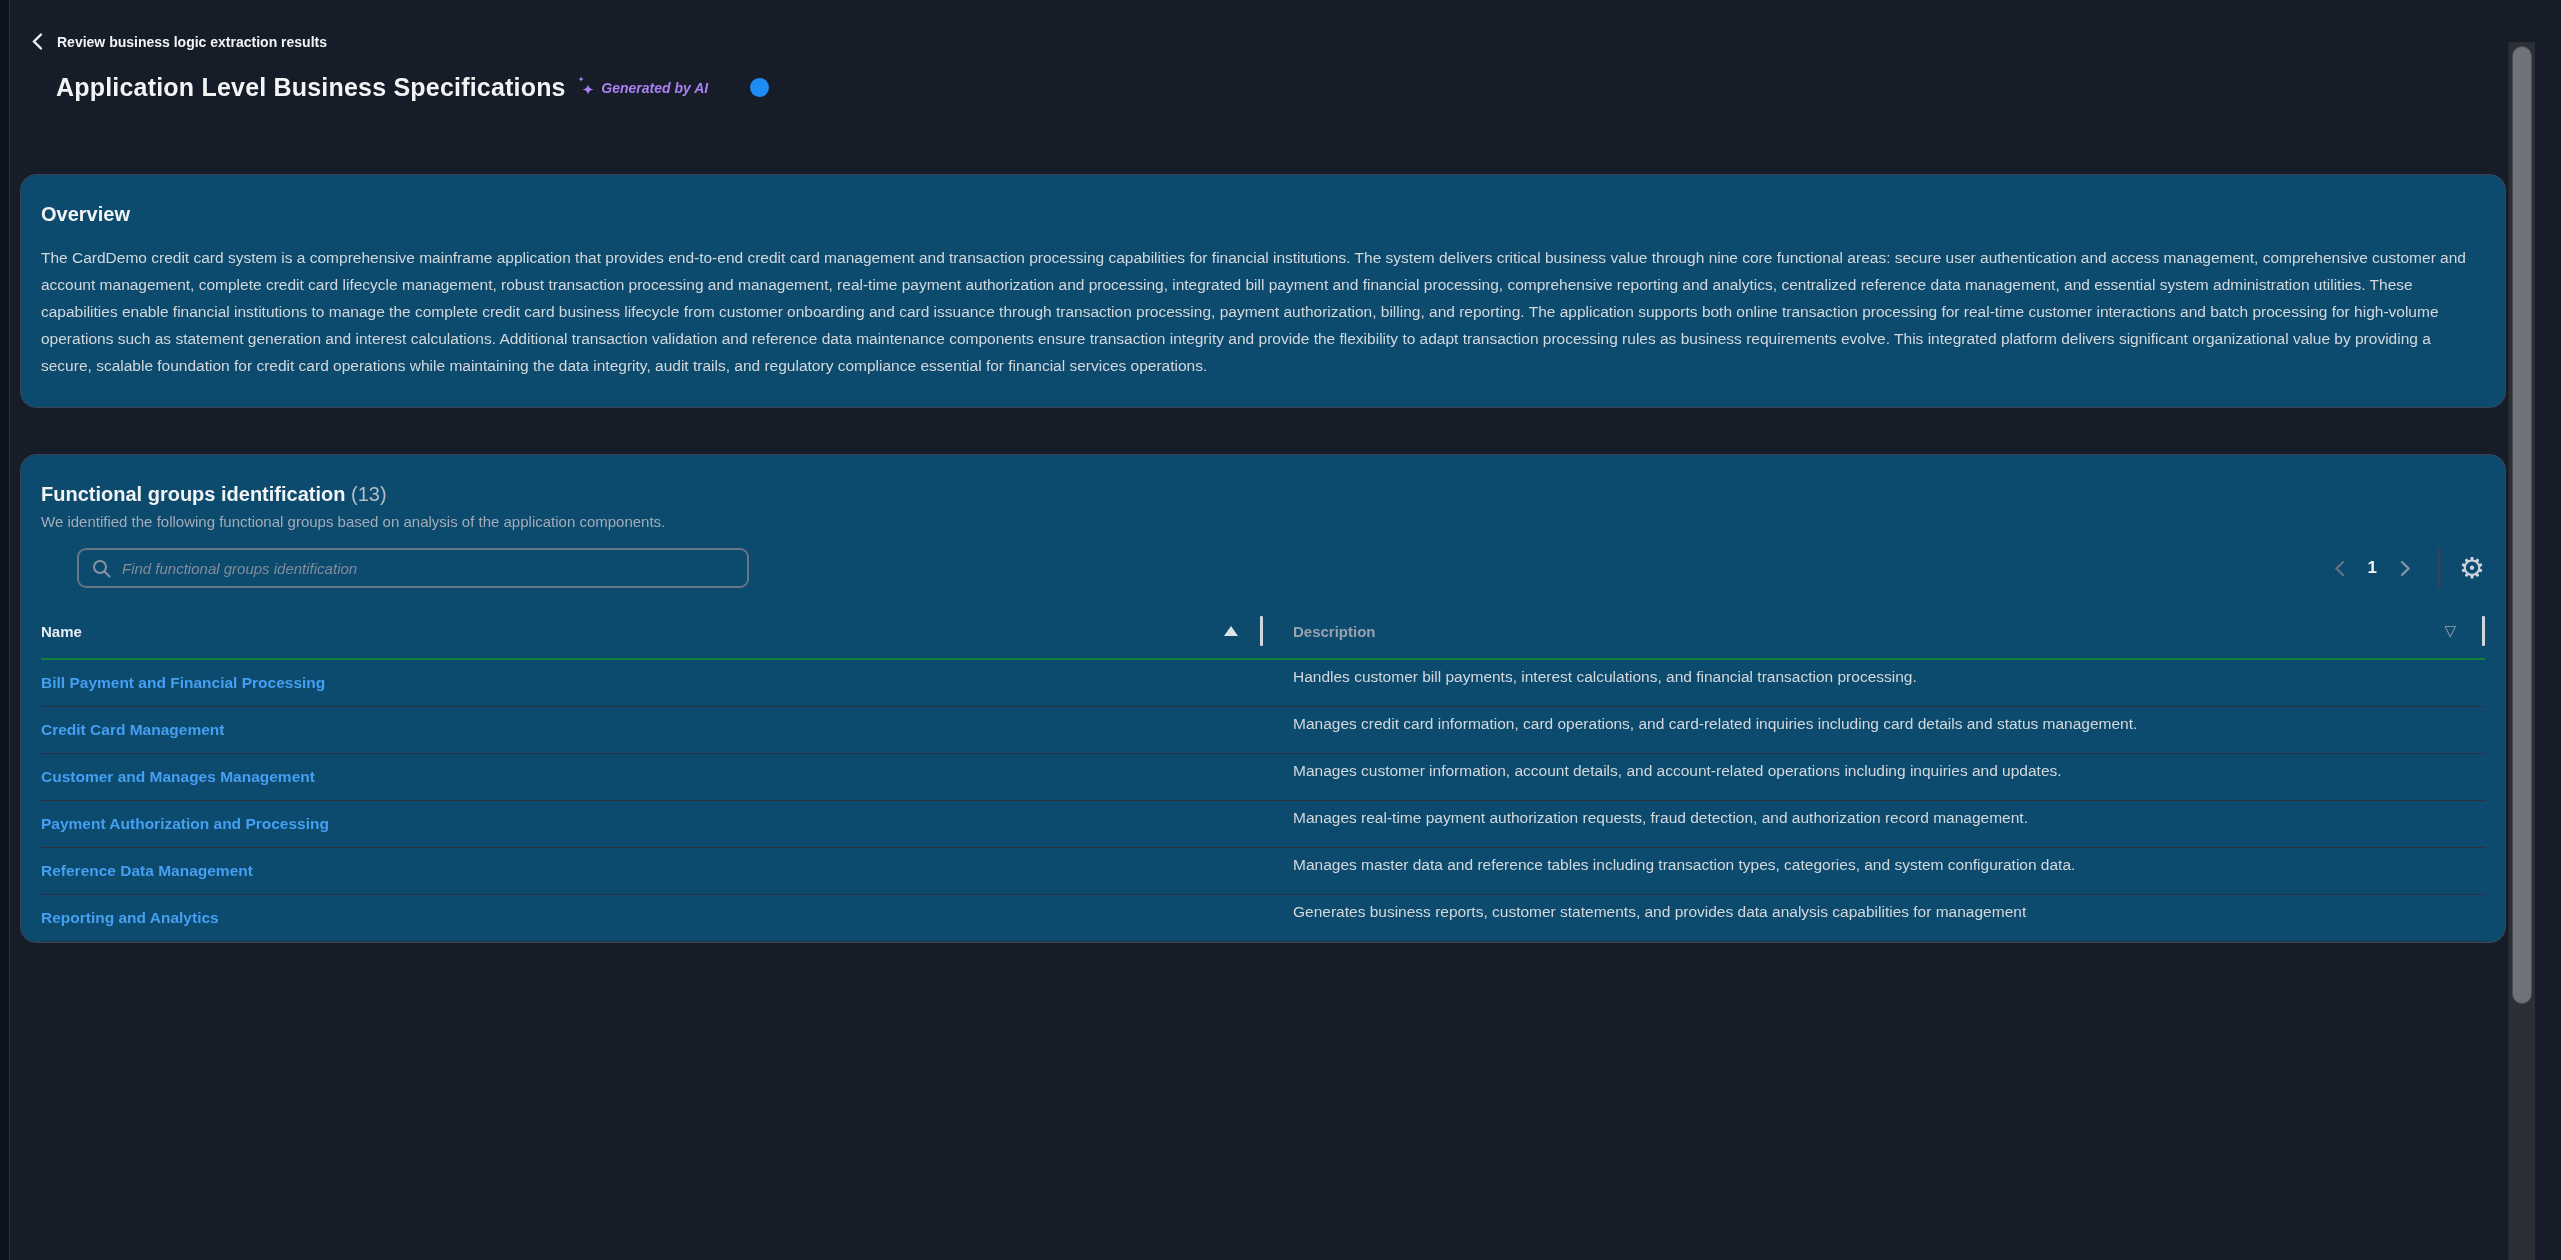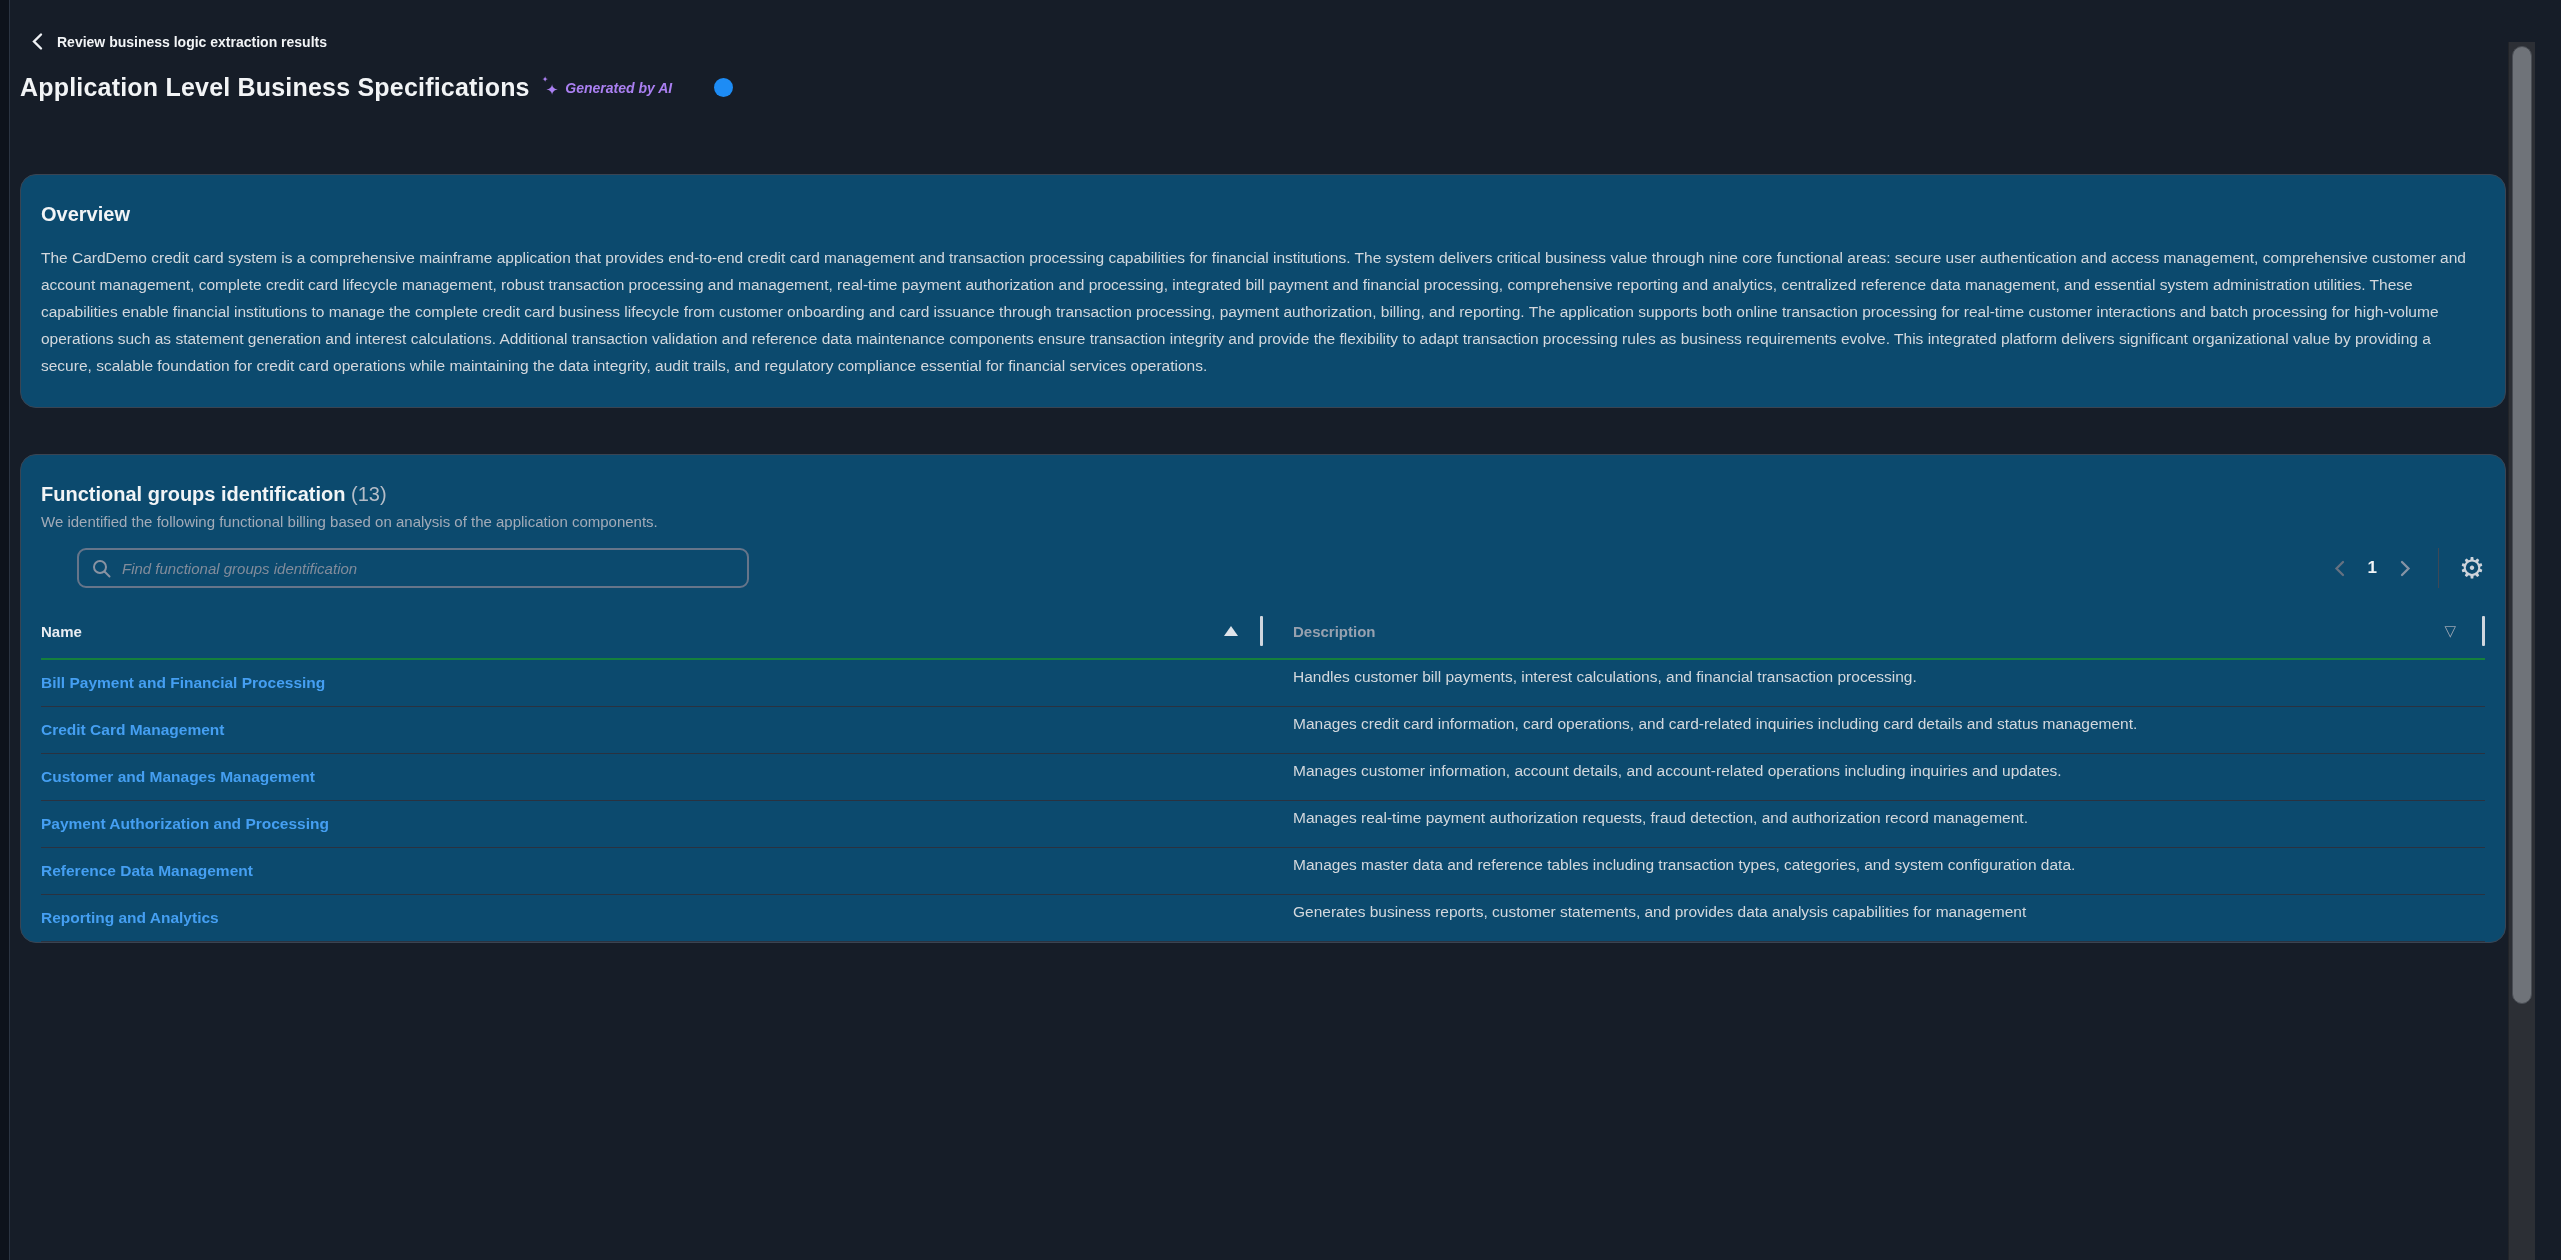--- a/index.html
+++ b/index.html
@@ -27,21 +27,21 @@
   }
 
   .main{ position:absolute; left:20px; top:0; width:2486px; }
 
   .back-row{
     margin-top:32px; margin-left:10px;
     display:flex; align-items:center; gap:12px;
     font-size:14px; font-weight:700; color:#f2f4f6;
     cursor:pointer; width:max-content;
   }
-  .title-row{ margin-top:22px; display:flex; align-items:center; }
+  .title-row{ margin-top:22px; display:flex; align-items:center;margin-left:36px; }
   h1{ font-size:25px; font-weight:700; letter-spacing:.2px; color:#f2f4f6; }
   .ai-badge{
     margin-left:16px; display:flex; align-items:baseline; gap:7px;
     color:#ab80f2; font-style:italic; font-size:14px; font-weight:600;
   }
   .sparkle{ position:relative; font-style:normal; font-size:15px; line-height:1; top:2px;}
   .sparkle .mini{ position:absolute; font-size:8px; left:-4px; top:-6px; }
   .blue-dot{ width:19px; height:19px; border-radius:50%; background:#1d8cf5; margin-left:42px; }
 
   .panel{
@@ -129,21 +129,21 @@
   <section class="panel panel-overview">
     <h2>Overview</h2>
     <p class="overview-body">The CardDemo credit card system is a comprehensive mainframe application that provides end-to-end credit card management and transaction processing capabilities for financial institutions. The system delivers critical business value through nine core functional areas: secure user authentication and access management, comprehensive customer and account management, complete credit card lifecycle management, robust transaction processing and management, real-time payment authorization and processing, integrated bill payment and financial processing, comprehensive reporting and analytics, centralized reference data management, and essential system administration utilities. These capabilities enable financial institutions to manage the complete credit card business lifecycle from customer onboarding and card issuance through transaction processing, payment authorization, billing, and reporting. The application supports both online transaction processing for real-time customer interactions and batch processing for high-volume operations such as statement generation and interest calculations. Additional transaction validation and reference data maintenance components ensure transaction integrity and provide the flexibility to adapt transaction processing rules as business requirements evolve. This integrated platform delivers significant organizational value by providing a secure, scalable foundation for credit card operations while maintaining the data integrity, audit trails, and regulatory compliance essential for financial services operations.</p>
   </section>
 
   <section class="panel panel-groups">
     <h2>
       <span>Functional groups identification</span>
       <span class="count">(13)</span>
     </h2>
-    <div class="subtitle">We identified the following functional billing based on analysis of the application components.</div>
+    <div class="subtitle">We identified the following functional groups based on analysis of the application components.</div>
 
     <div class="toolbar">
       <div class="search-box">
         <span style="display:flex;">
           <svg width="19" height="19" viewBox="0 0 19 19">
               <circle cx="8" cy="8" r="6" stroke="#8a93a2" stroke-width="2" fill="none"></circle>
               <line x1="12.5" y1="12.5" x2="17.5" y2="17.5" stroke="#8a93a2" stroke-width="2" stroke-linecap="round"></line>
             </svg>
         </span>
         <input type="text" placeholder="Find functional groups identification" style="">

